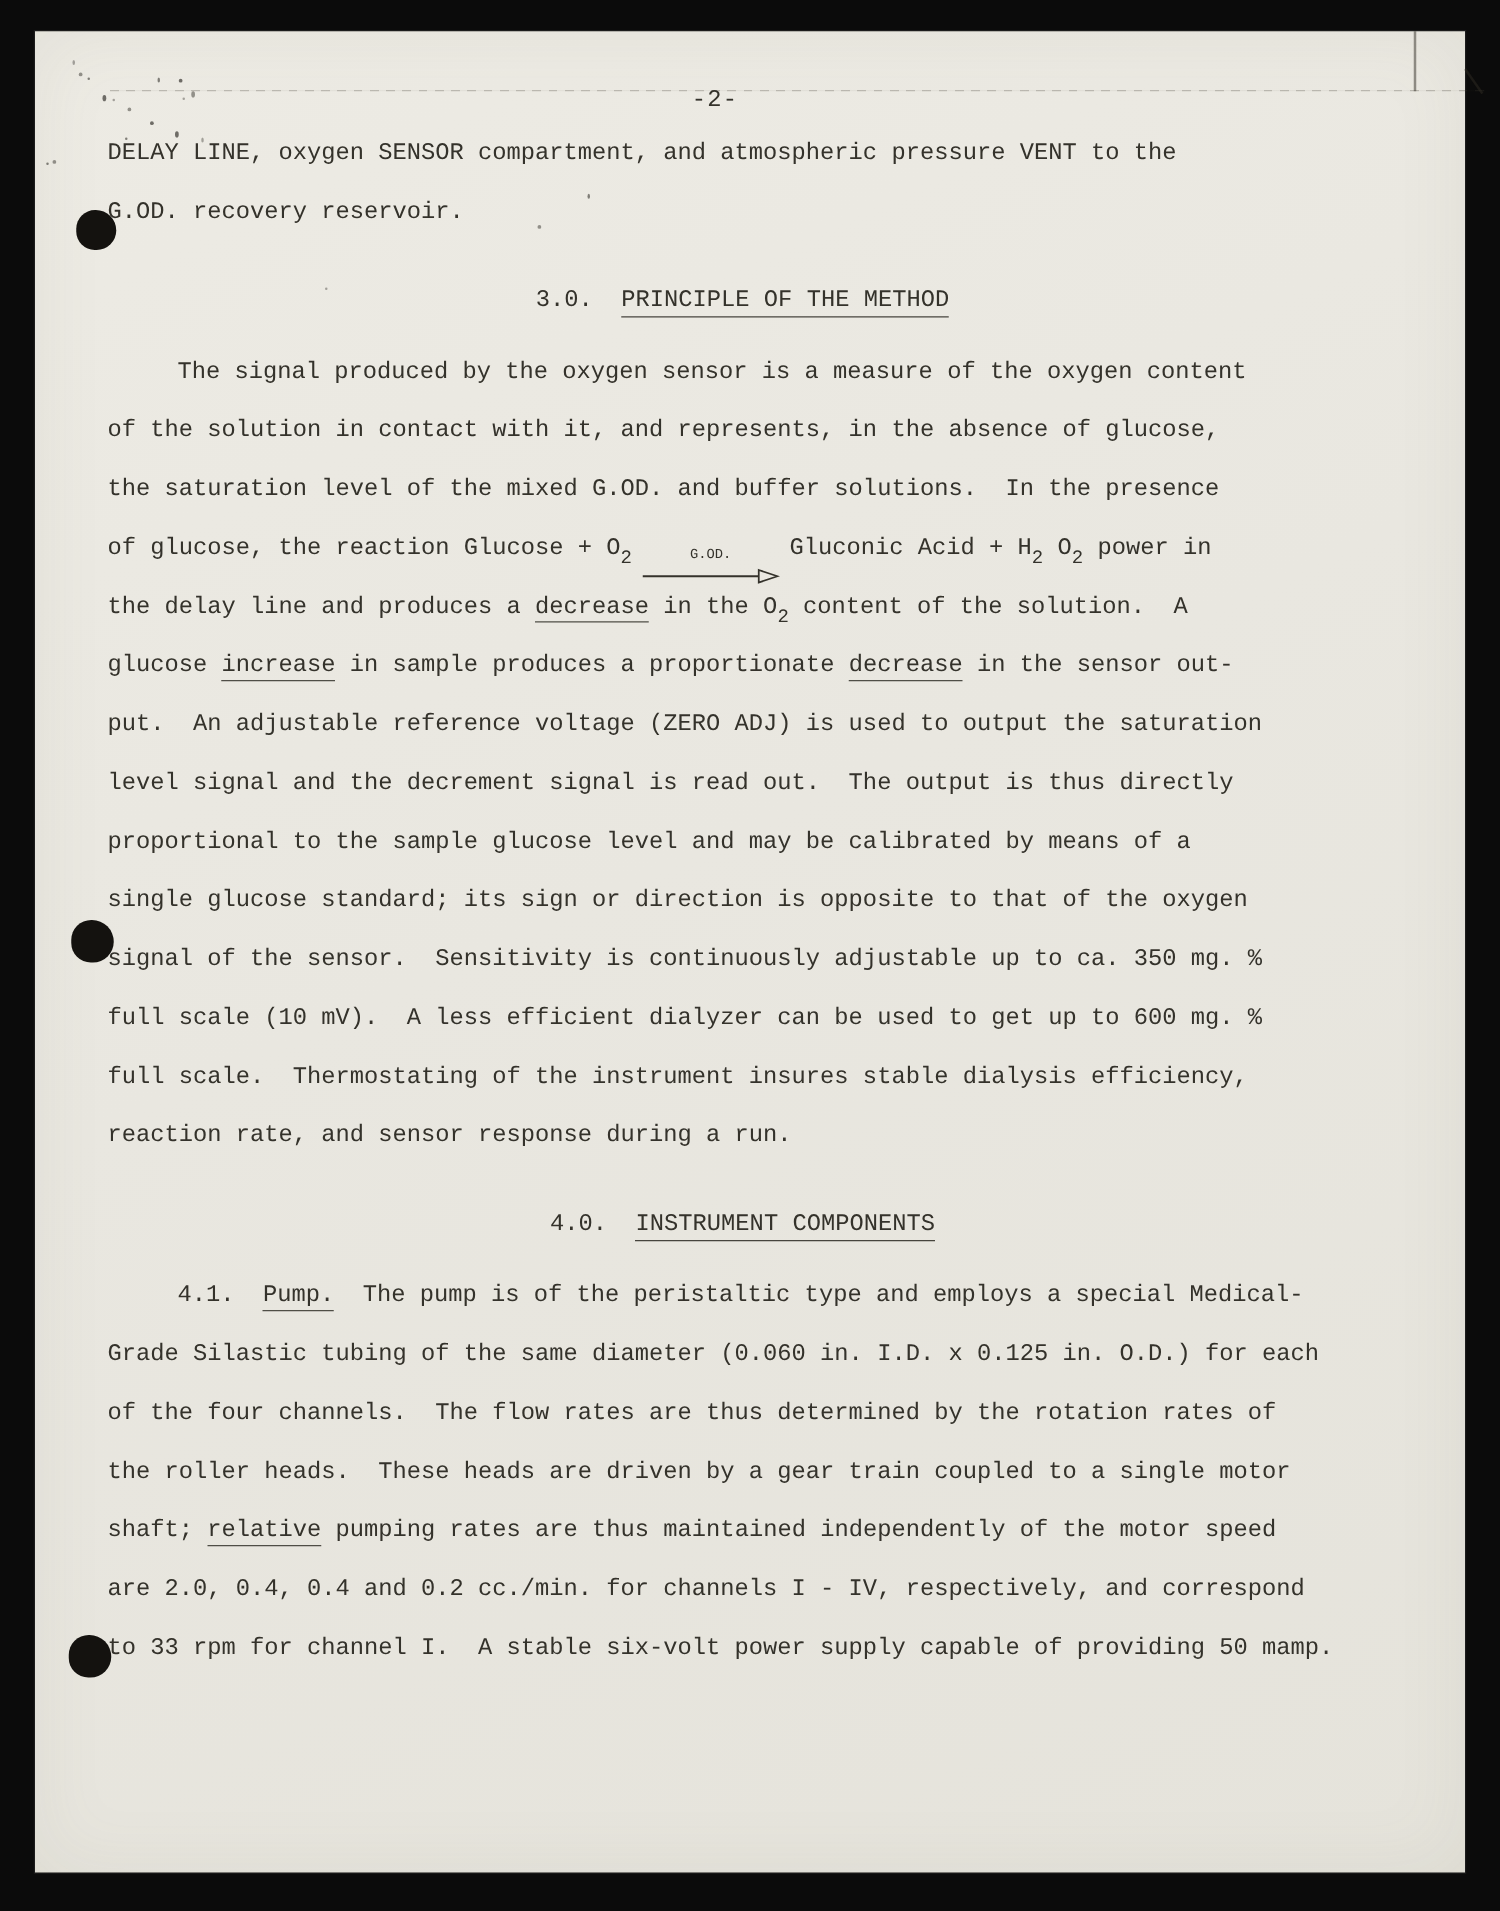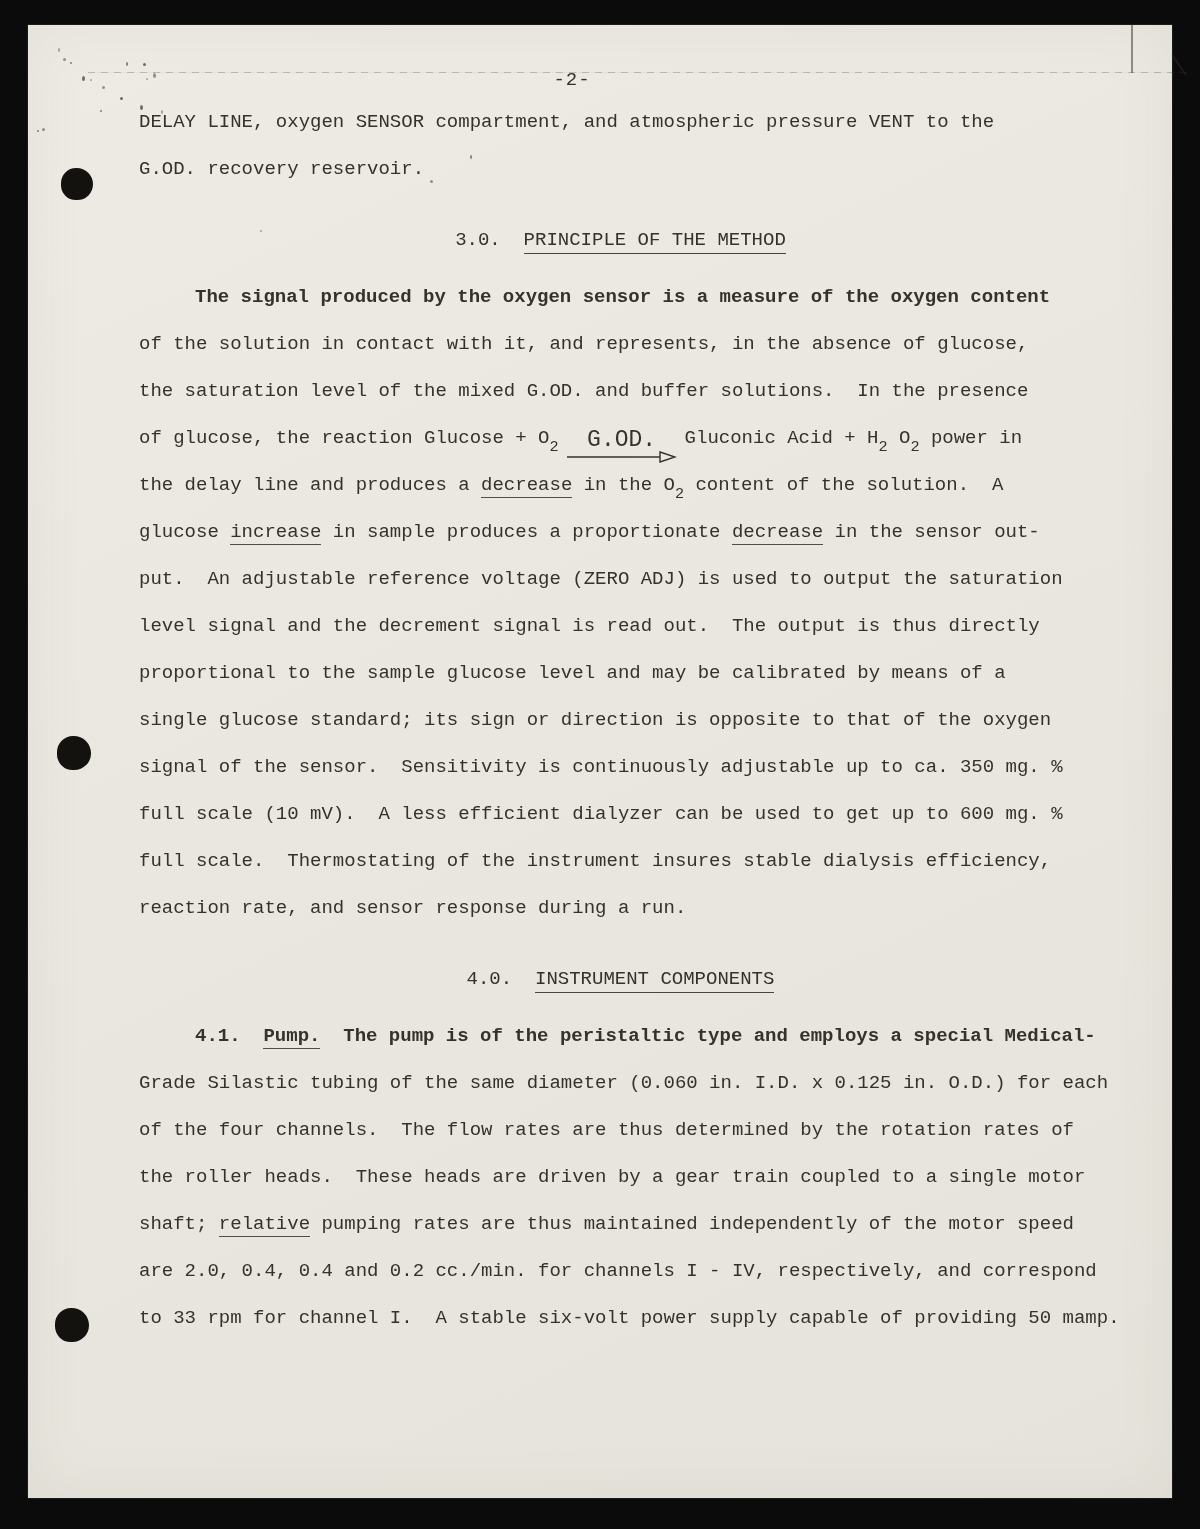--- a/index.html
+++ b/index.html
@@ -22,45 +22,45 @@
     margin-top:40px;
     height:30px;
     line-height:30px;
     text-align:center;
     font-size:19px;
     letter-spacing:1px;
     transform:translateX(-28px);
   }
   .doc-body {
     margin-top:4px;
-    padding-left:111px;
+    padding-left:58px;
     padding-right:34px;
     font-size:19px;
     line-height:47px;
   }
   .line { white-space:pre; height:47px; }
-  .line.indent { padding-left:56px;font-weight:bold; }
+  .line.indent { padding-left:56px; }
   .u { border-bottom:1.6px solid rgba(52,50,43,0.85); padding-bottom:1px; }
   .sb { font-size:0.8em; vertical-align:-0.5em; }
   .heading {
     text-align:center;
     height:47px; line-height:47px;
     margin-top:24px; margin-bottom:10px;
     white-space:pre;
     transform:translateX(-18px);
   }
   .h-title { border-bottom:1.7px solid rgba(52,50,43,0.9); padding-bottom:2px;text-align:right; }
   .rxn {
     display:inline-block;
     text-align:center;
     line-height:normal;
     vertical-align:-3px;
     margin:0 8px;
   }
-  .rxn-label { display:block; font-size:23px; line-height:17px; margin-bottom:1px; }
+  .rxn-label { display:block; font-size:11px; line-height:17px; margin-bottom:1px; }
   .rxn-arrow { display:block; }
   .hole {
     position:absolute;
     background:#14120f;
     border-radius:48% 52% 50% 47%;
   }
   .speck { position:absolute; background:rgba(40,38,32,0.75); border-radius:50%; }
   .edge-line {
     position:absolute;
     left:60px; top:47px; width:1100px; height:1px;

